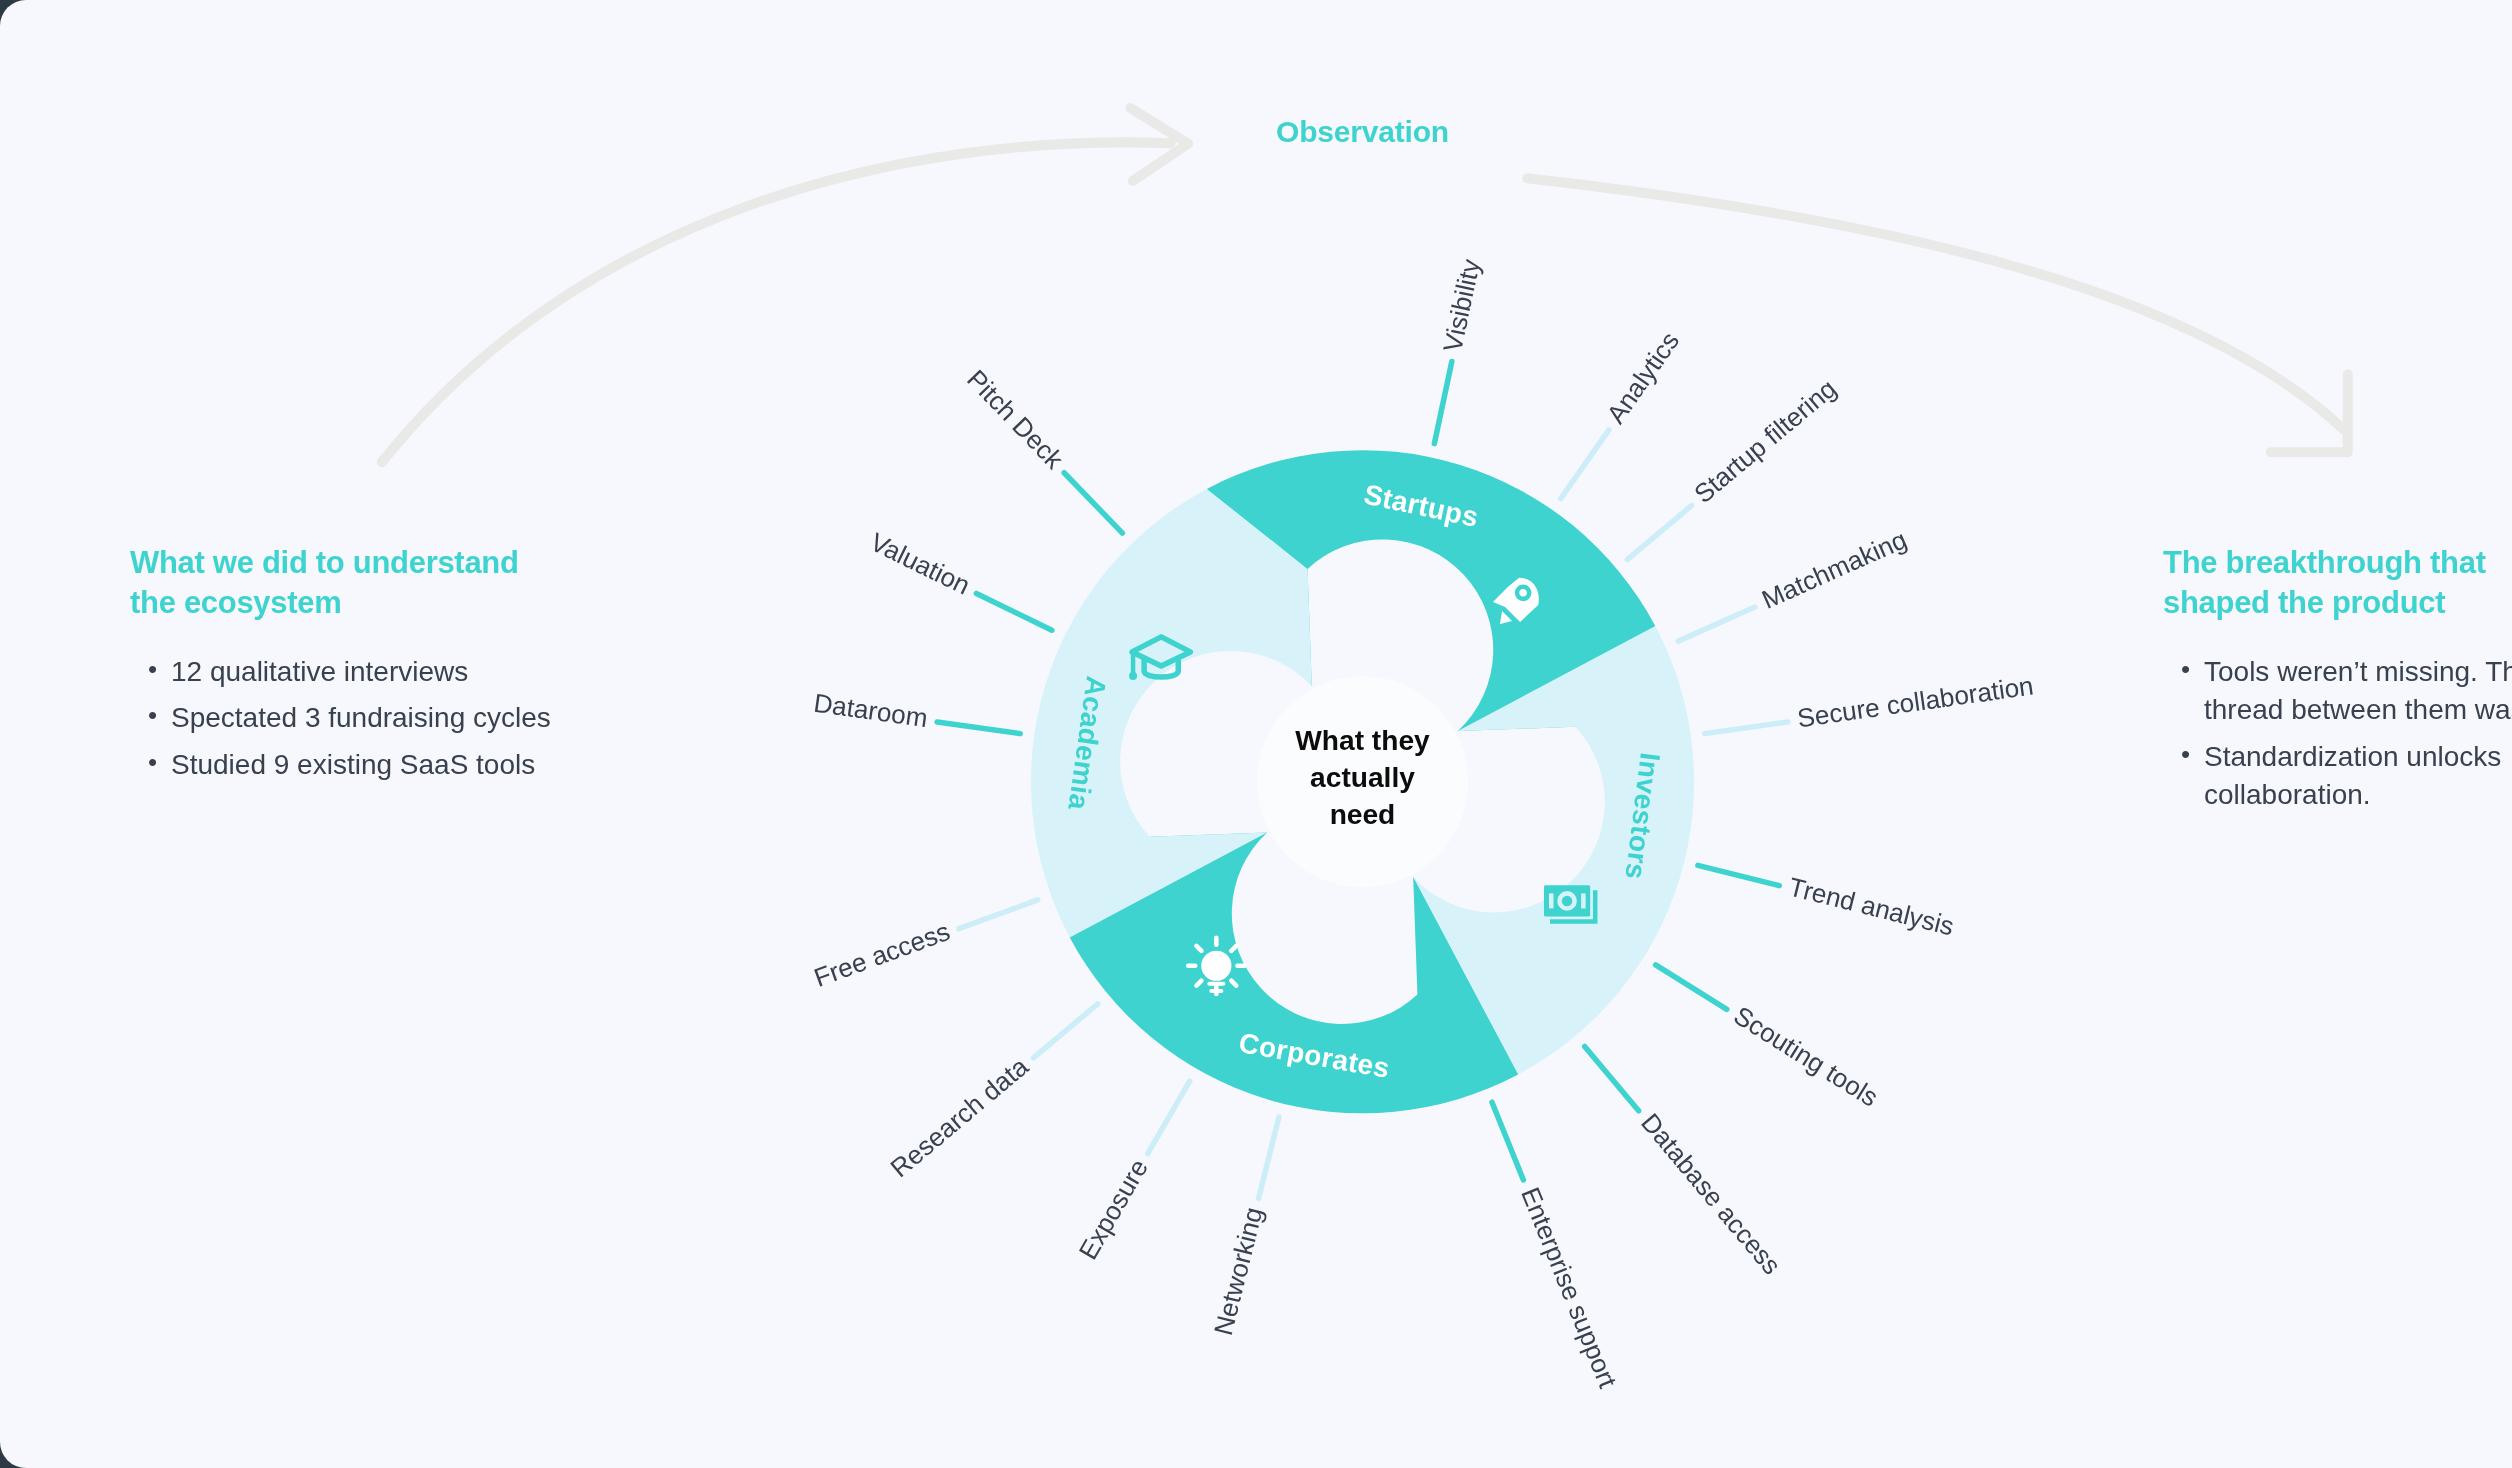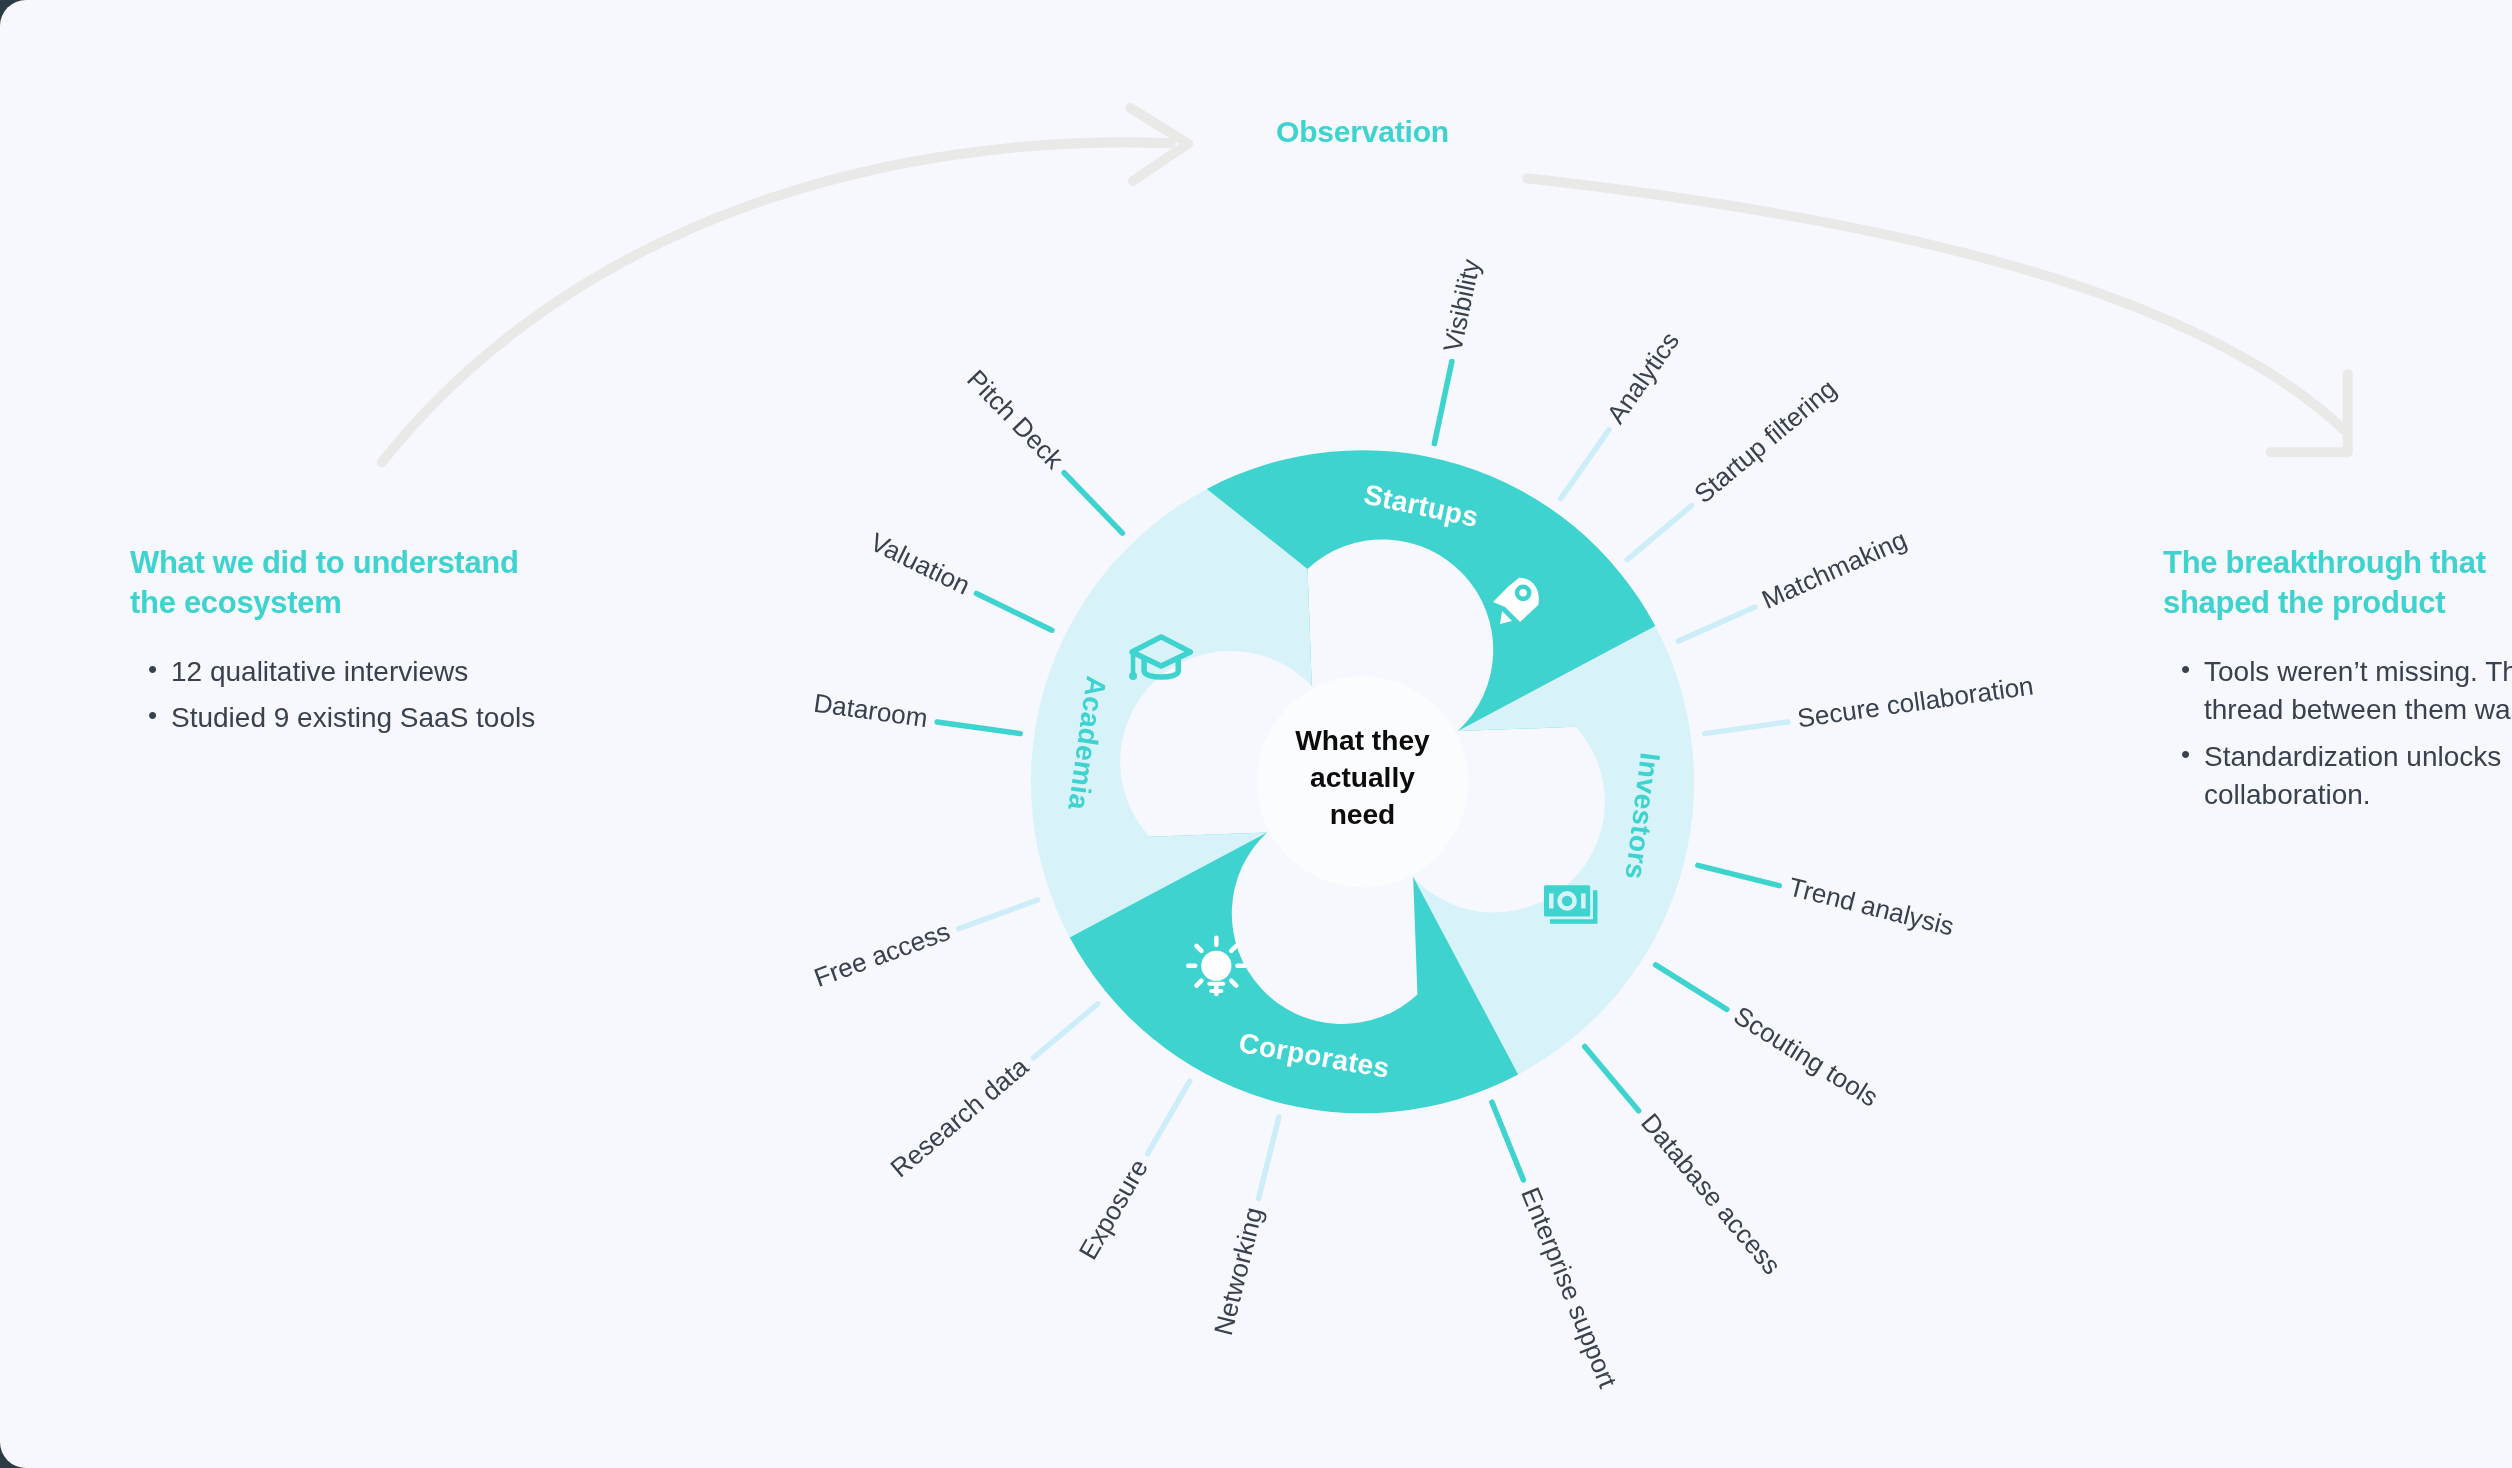--- a/index.html
+++ b/index.html
@@ -118,20 +118,21 @@
     <path d="M 4673 745 L 4673 900 L 4520 900" fill="none" stroke="#e9e9e7" stroke-width="20" stroke-linecap="round" stroke-linejoin="round"></path>
   </svg>
 
   <div class="observation">Observation</div>
 
   <div class="panel left">
     <h2 class="panel-title">What we did to understand
 the ecosystem</h2>
     <ul class="panel-list">
       <li>12 qualitative interviews</li>
+      <li>Spectated 3 fundraising cycles</li>
       <li>Studied 9 existing SaaS tools</li>
     </ul>
   </div>
 
   <div class="panel right">
     <h2 class="panel-title">The breakthrough that
 shaped the product</h2>
     <ul class="panel-list">
       <li>Tools weren’t missing. The
 thread between them was.</li>

